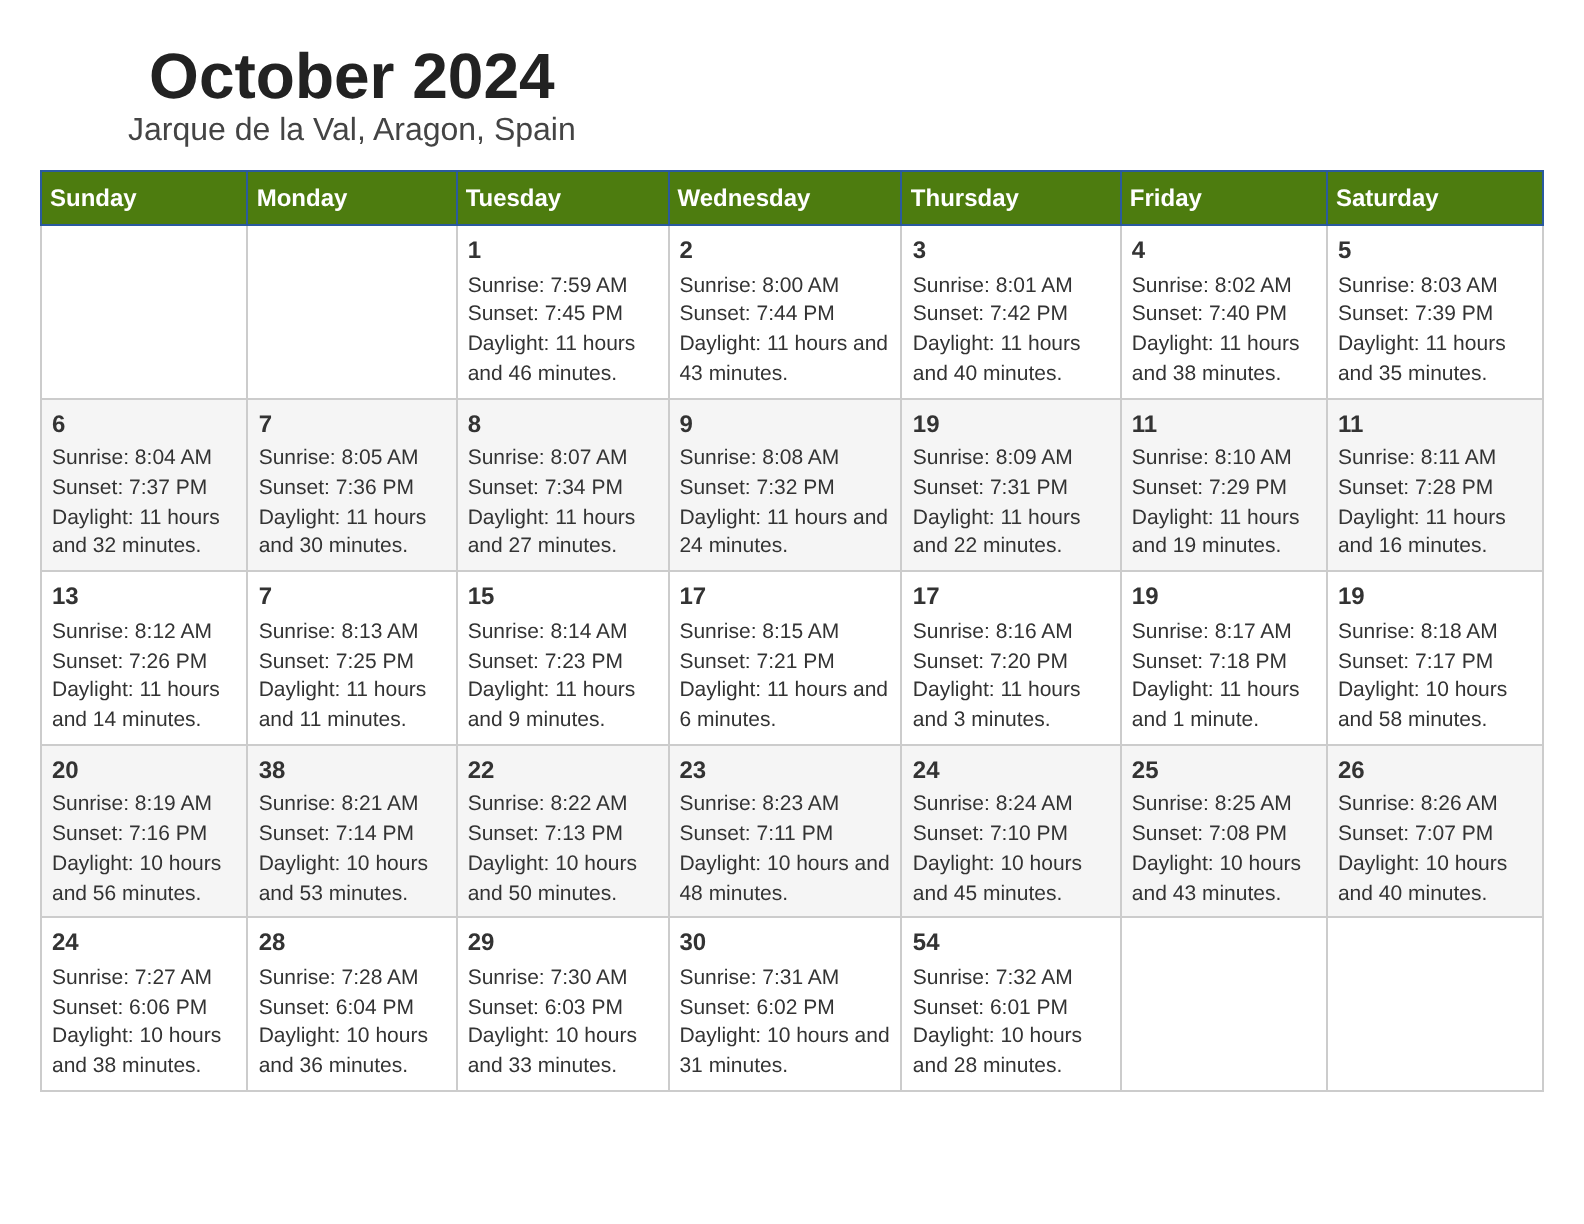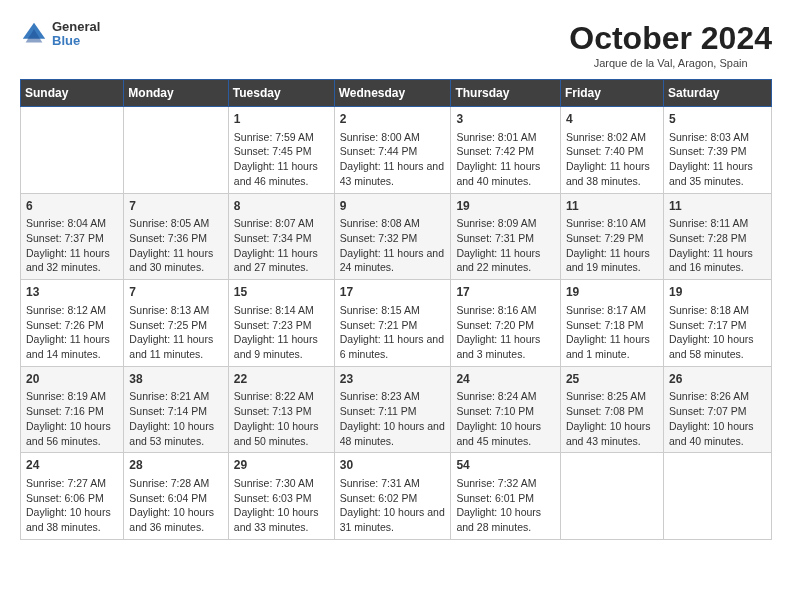--- a/index.html
+++ b/index.html
@@ -37,31 +37,31 @@
     .title-block {
       text-align: center;
       margin-left: 44px;
     }
     .title-block h1 {
       font-size: 32px;
       font-weight: bold;
       color: #222;
     }
     .title-block h2 {
-      font-size: 11px;
+      font-size: 16px;
       font-weight: normal;
       color: #444;
     }
     table {
       width: 100%;
       border-collapse: collapse;
       font-size: 11px;
     }
     thead tr th {
-      background: #404040;
+      background: #4d7c0f;
       color: #fff;
       padding: 6px 4px;
       text-align: left;
       font-size: 12px;
       font-weight: bold;
       border: 1px solid #2a5a9f;
     }
     tbody tr td {
       border: 1px solid #ccc;
       padding: 4px 5px;
@@ -87,30 +87,20 @@
       color: #333;
     }
     td.empty {
       background: #f9f9f9;
     }
   </style>
 </head>
 <body>
 
 <div class="header">
-  <div class="logo">
-    <svg class="logo-icon" viewBox="0 0 30 30" xmlns="http://www.w3.org/2000/svg">
-      <polygon points="15,3 27,20 3,20" fill="#3a7abf"></polygon>
-      <polygon points="15,10 24,24 6,24" fill="#1a4a8f" opacity="0.5"></polygon>
-    </svg>
-    <div class="logo-text">
-      <span class="general">General</span>
-      <span class="blue">Blue</span>
-    </div>
-  </div>
   <div class="title-block">
     <h1>October 2024</h1>
     <h2>Jarque de la Val, Aragon, Spain</h2>
   </div>
 </div>
 
 <table>
   <thead>
     <tr>
     <th>Sunday</th>

